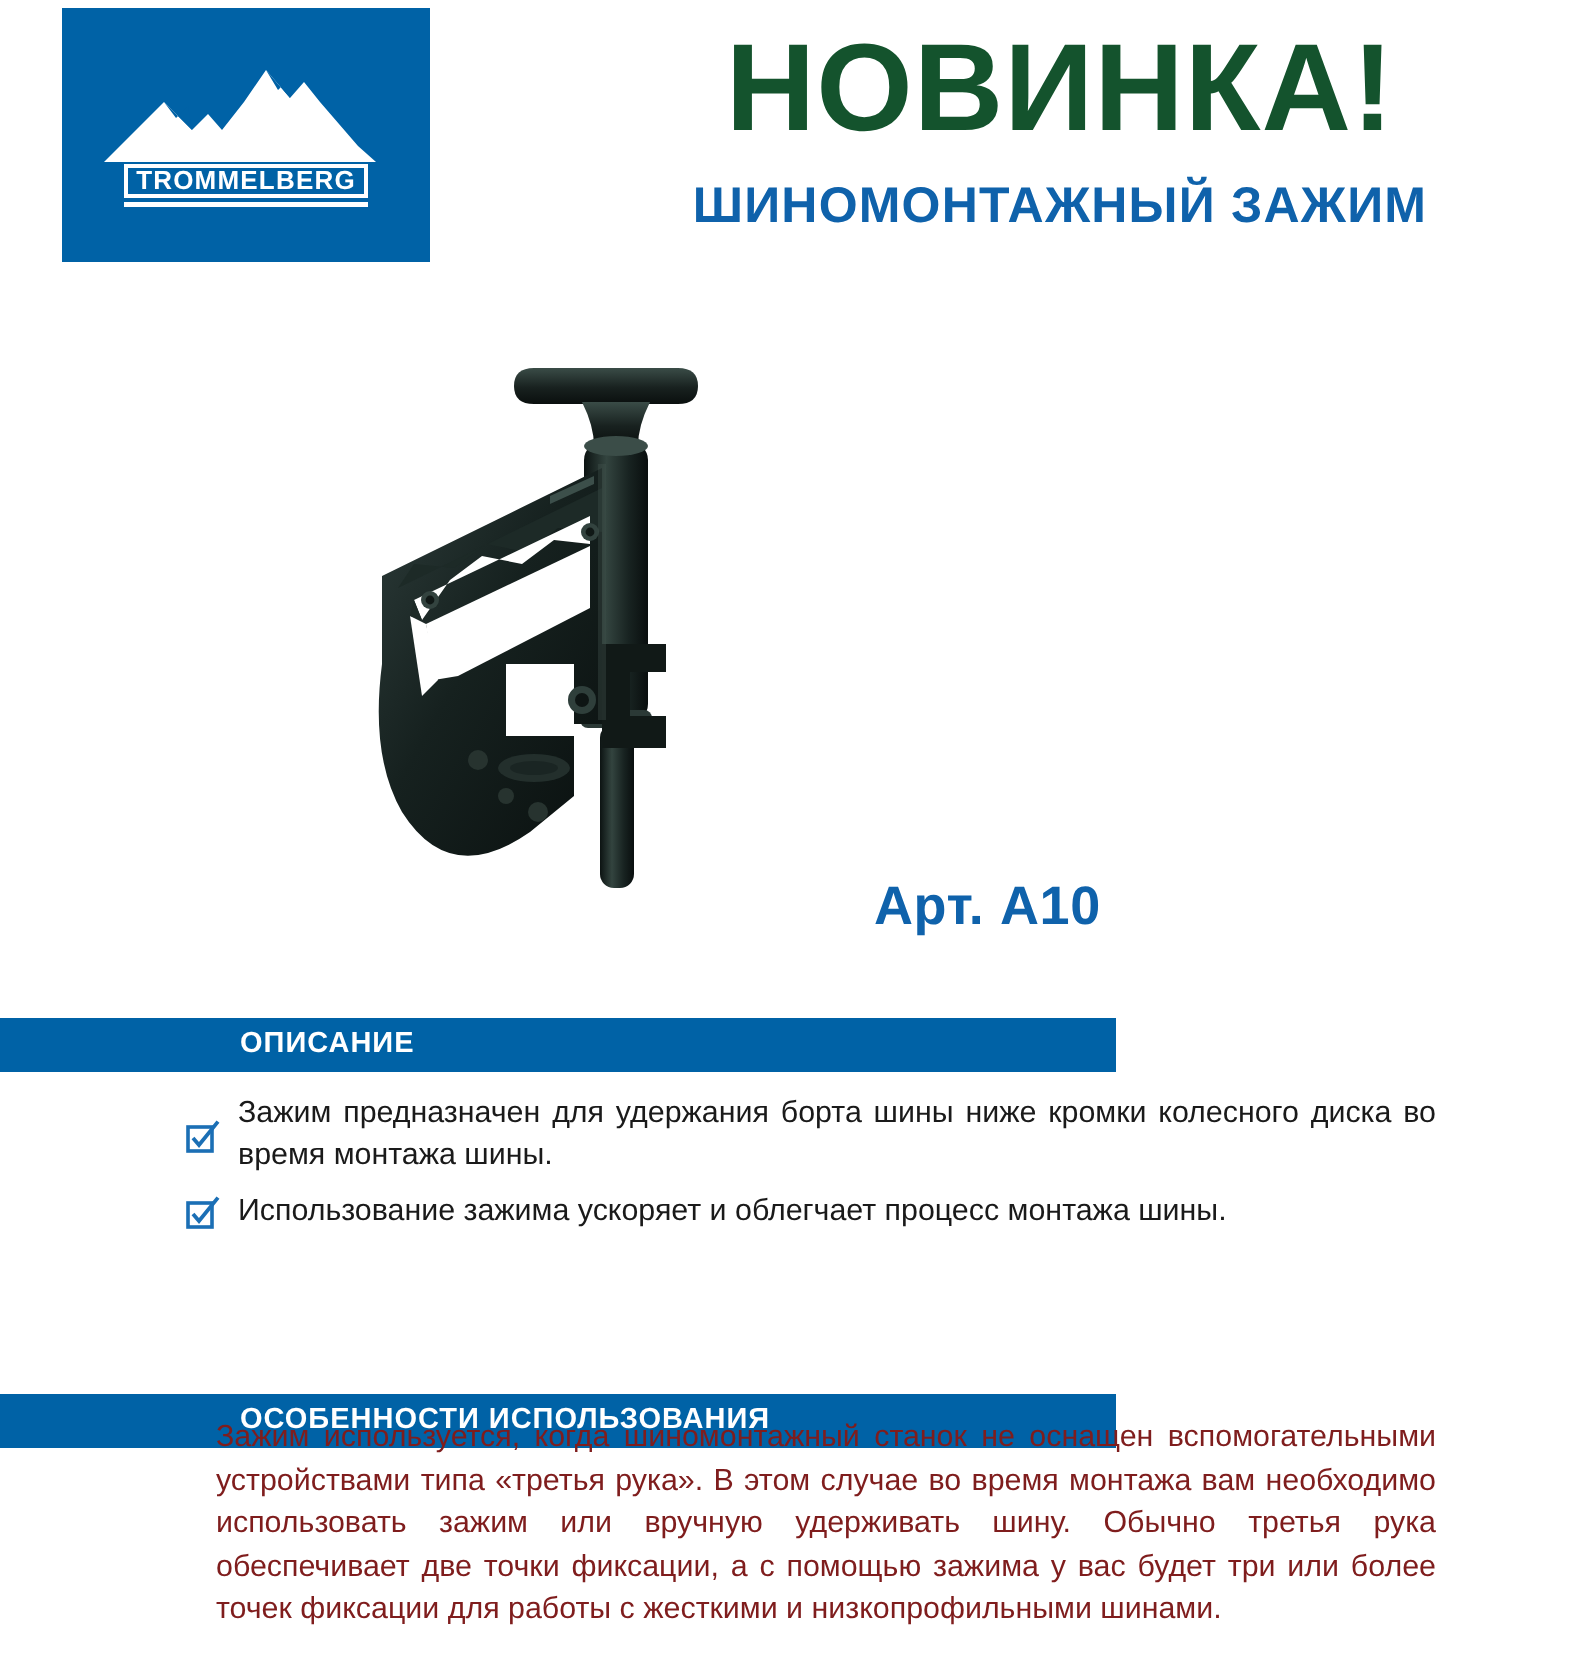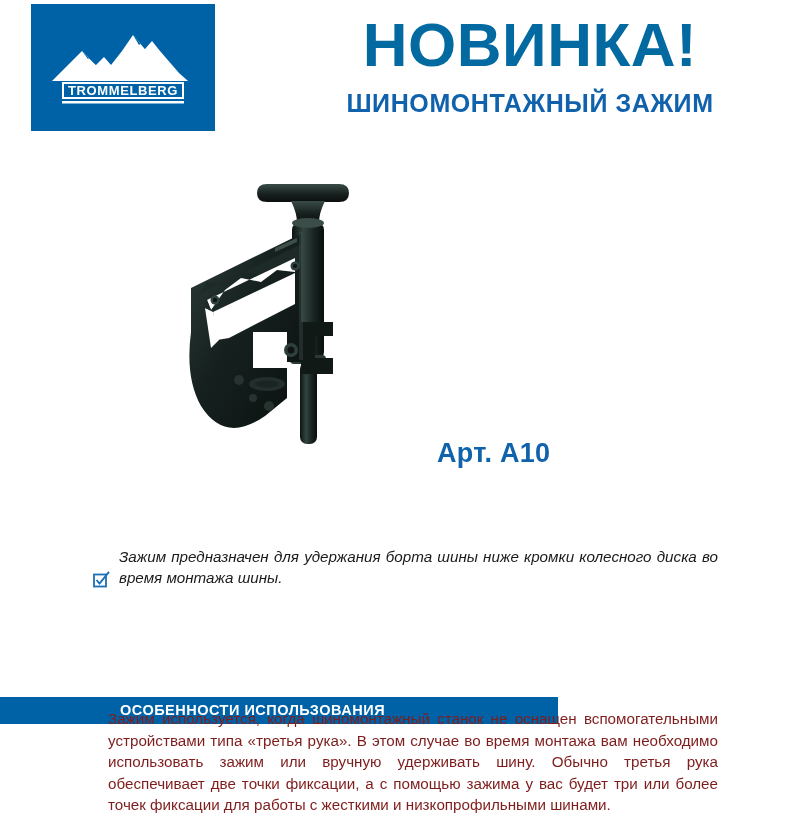--- a/index.html
+++ b/index.html
@@ -55,21 +55,21 @@
     left: 300px;
     top: 14px;
     width: 460px;
     text-align: center;
   }
 
   .headline-main {
     font-size: 62px;
     line-height: 62px;
     font-weight: bold;
-    color: #0369a1;
+    color: #14532d;
     letter-spacing: 0.5px;
     white-space: nowrap;
   }
 
   .headline-sub {
     margin-top: 14px;
     font-size: 25px;
     line-height: 27px;
     font-weight: bold;
     color: #0f62ab;
@@ -132,23 +132,22 @@
   
   .bullet-list {
     position: absolute;
     left: 93px;
     top: 546px;
     width: 625px;
   }
 
   .bullet-item {
     display: flex;
-    align-items: flex-end;
+    align-items: center;
     margin-bottom: 7px;
-    font-style: italic;
   }
 
   .check-icon {
     flex: 0 0 auto;
     width: 17px;
     height: 17px;
     margin-top: 2px;
     margin-right: 9px;
   }
 
@@ -273,31 +272,41 @@
       <ellipse cx="84" cy="212" rx="18" ry="7" fill="#232f2c"></ellipse>
       <ellipse cx="84" cy="212" rx="12" ry="3.5" fill="#1a2523"></ellipse>
 
       <path d="M92 76 L114 66 L114 70 L92 80 Z" fill="#4a5f59" opacity="0.75"></path>
       <path d="M116 60 L120 60 L120 188 L116 188 Z" fill="#44574f" opacity="0.35"></path>
     </svg>
 
     <div class="art-label">Арт. А10</div>
   </div>
 
+  <div class="section-bar" id="bar-description">
+    <div class="bar-title">ОПИСАНИЕ</div>
+  </div>
 
   <div class="bullet-list">
 
     <div class="bullet-item">
       <svg class="check-icon" viewBox="0 0 17 17">
         <rect x="1" y="3.5" width="12" height="12" fill="none" stroke="#1b6fb5" stroke-width="1.8"></rect>
         <path d="M3.5 9 L6.5 12.5 L16 0.8" fill="none" stroke="#1b6fb5" stroke-width="1.9"></path>
       </svg>
       <div class="bullet-text">Зажим предназначен для удержания борта шины ниже кромки колесного диска во время монтажа шины.</div>
     </div>
 
+    <div class="bullet-item single">
+      <svg class="check-icon" viewBox="0 0 17 17">
+        <rect x="1" y="3.5" width="12" height="12" fill="none" stroke="#1b6fb5" stroke-width="1.8"></rect>
+        <path d="M3.5 9 L6.5 12.5 L16 0.8" fill="none" stroke="#1b6fb5" stroke-width="1.9"></path>
+      </svg>
+      <div class="bullet-text">Использование зажима ускоряет и облегчает процесс монтажа шины.</div>
+    </div>
 
 
   </div>
 
   <div class="section-bar" id="bar-usage">
     <div class="bar-title">ОСОБЕННОСТИ ИСПОЛЬЗОВАНИЯ</div>
   </div>
 
   <div class="usage-paragraph">Зажим используется, когда шиномонтажный станок не оснащен вспомогательными устройствами типа «третья рука». В этом случае во время монтажа вам необходимо использовать зажим или вручную удерживать шину. Обычно  третья рука обеспечивает две точки фиксации, а с помощью зажима у вас будет три или более точек фиксации для работы с жесткими и низкопрофильными шинами.</div>
 

